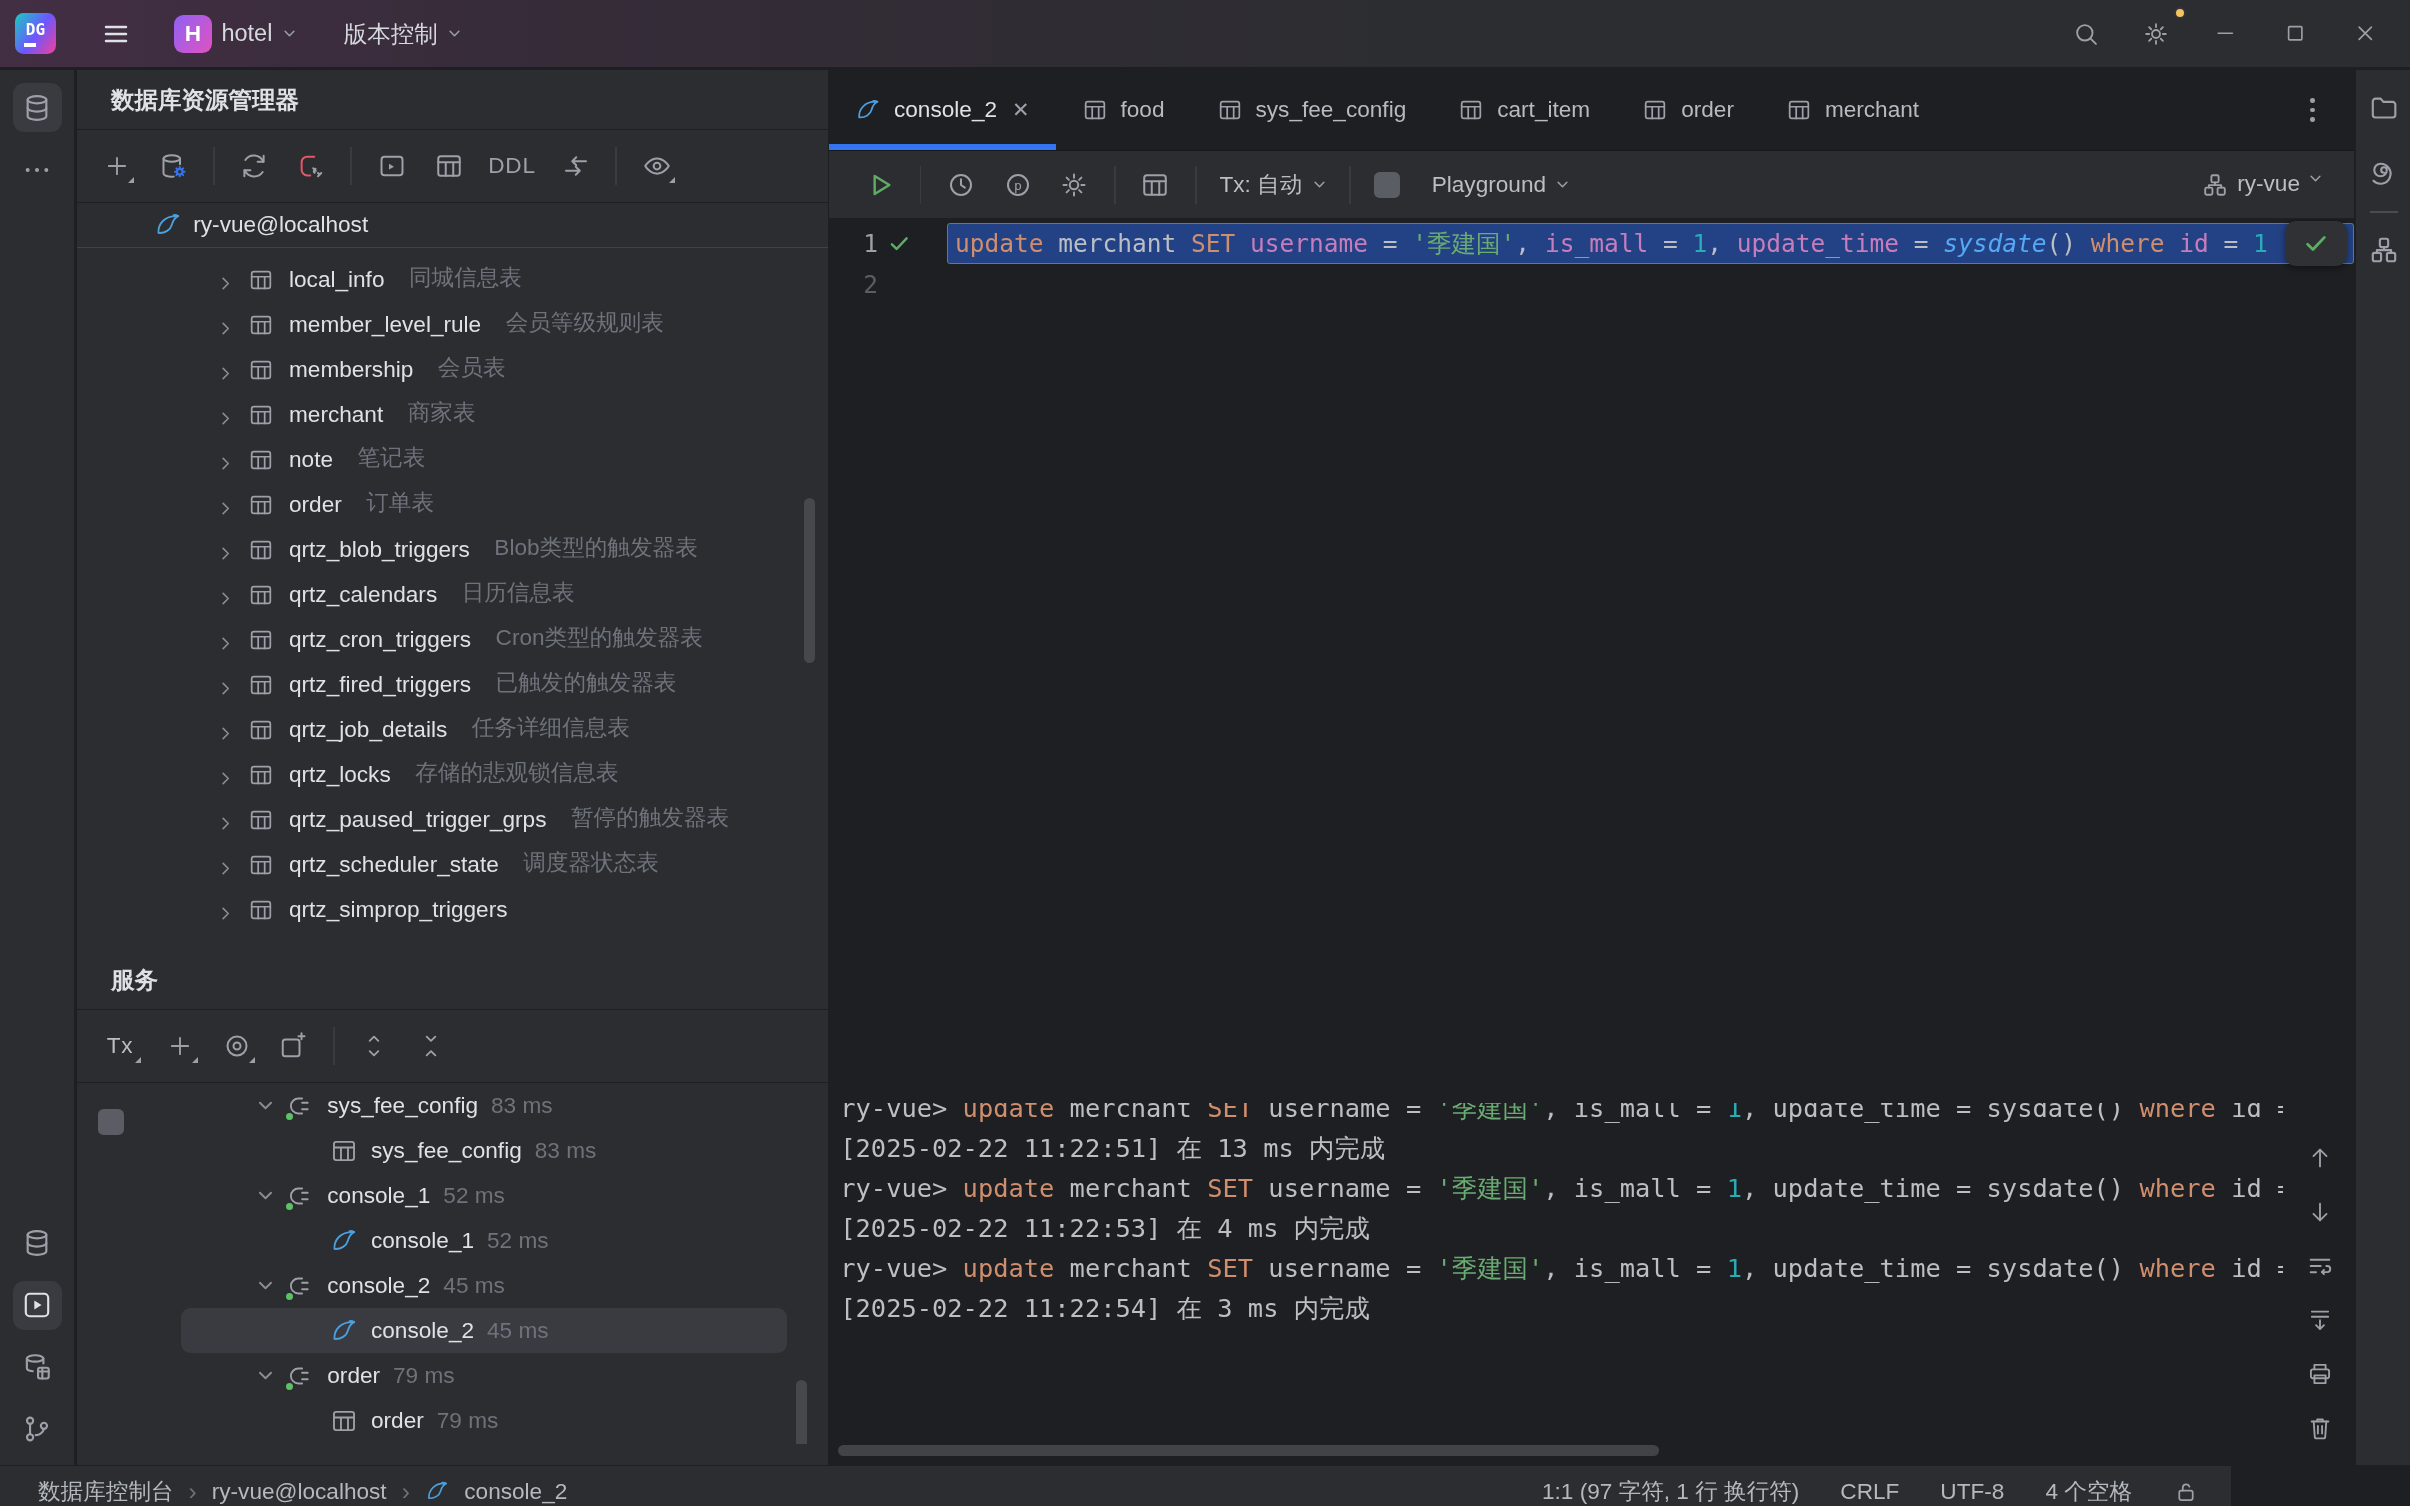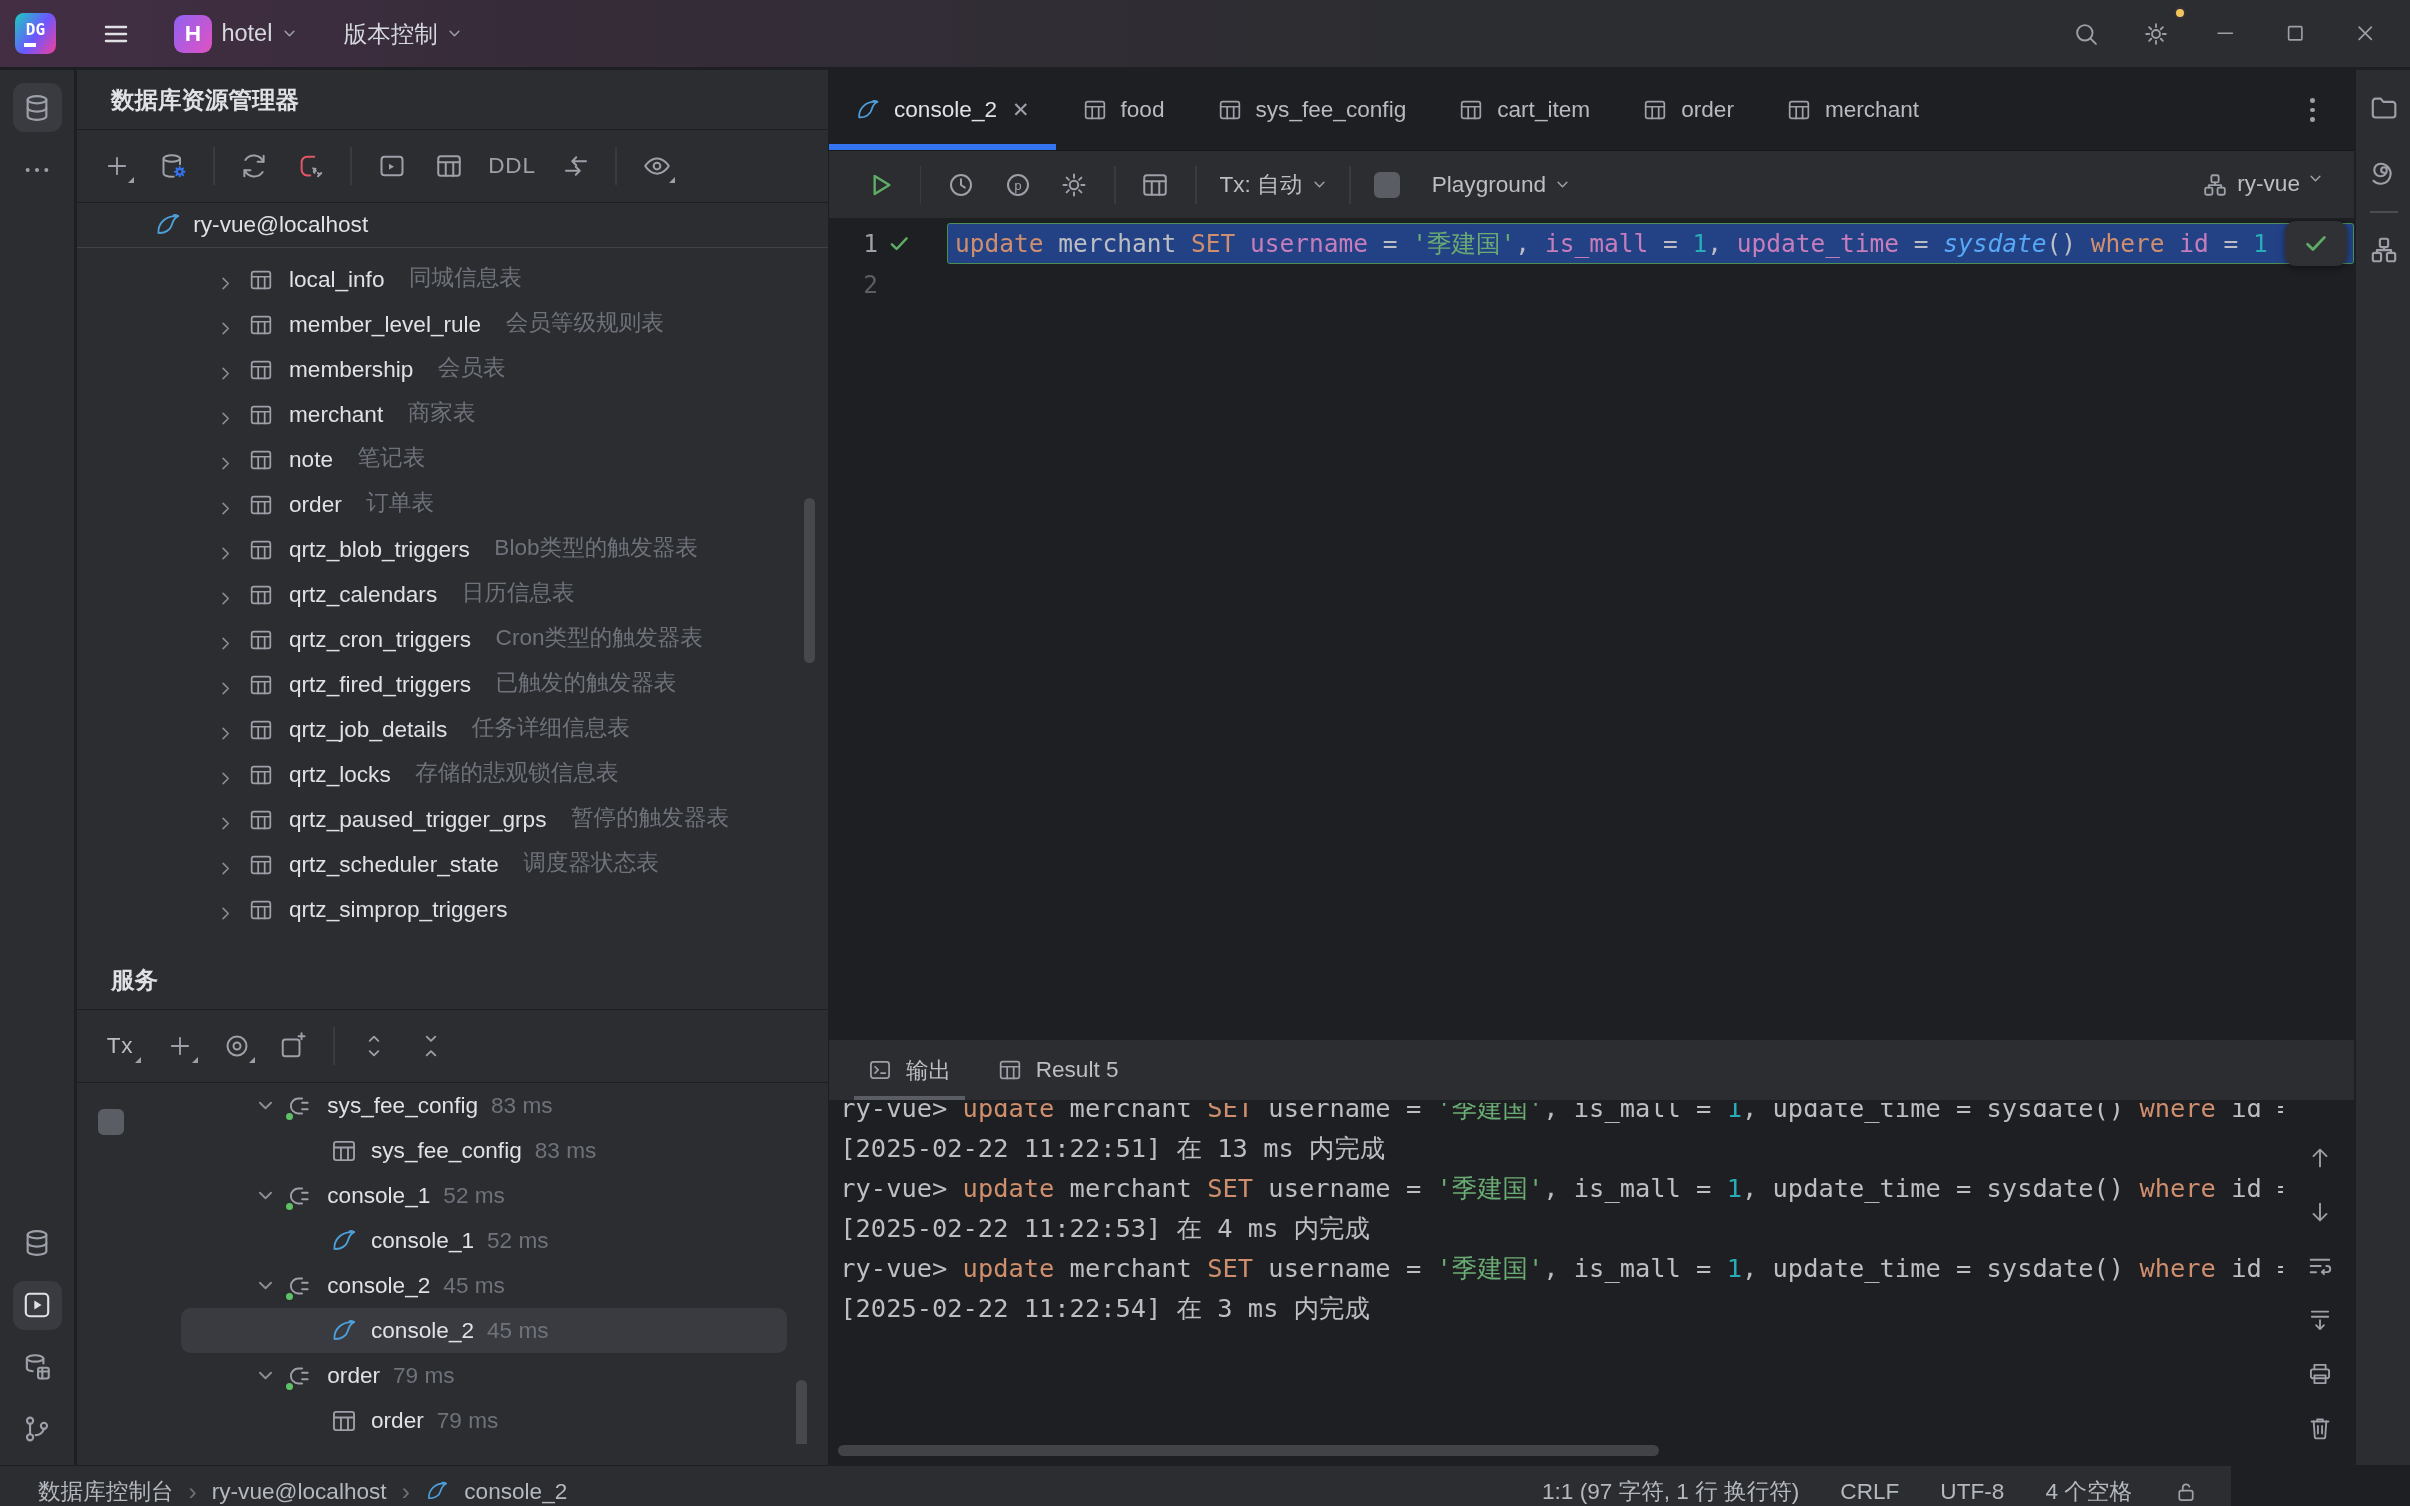--- a/index.html
+++ b/index.html
@@ -939,40 +939,20 @@
         <span class="ic ic30 c-green">
             <svg viewBox="0 0 24 24" fill="none" stroke="#5fad65" stroke-width="2.4" stroke-linecap="round" stroke-linejoin="round">
               <path d="m4.8 13 4.6 4.6L19.2 7.2"></path>
             </svg>
           </span>
       </div>
 
     </div>
 
     <div id="output">
-      <div id="out-tabs">
-          <div class="out-tab active">
-            <span class="ic ic28">
-              <svg viewBox="0 0 24 24" fill="none" stroke="currentColor" stroke-width="1.6" stroke-linecap="round" stroke-linejoin="round">
-                <rect x="3.6" y="4.6" width="16.8" height="14.8" rx="2.4"></rect>
-                <path d="m7.4 9 2.9 2.9-2.9 2.9M12.9 14.8h4"></path>
-              </svg>
-            </span>
-            <span>输出</span>
-          </div>
-          <div class="out-tab">
-            <span class="ic ic28">
-              <svg viewBox="0 0 24 24" fill="none" stroke="currentColor" stroke-width="1.6" stroke-linecap="round" stroke-linejoin="round">
-                <rect x="3.4" y="4.2" width="17.2" height="15.6" rx="2"></rect>
-                <path d="M3.4 9h17.2M9.4 9v10.8M15.4 9v10.8"></path>
-              </svg>
-            </span>
-            <span>Result 5</span>
-          </div>
-        </div>
       <div id="out-log">
           <div class="log-line" style="margin-top:-15px"><span class="tk-pl">ry-vue&gt; </span><span class="tk-kw">update </span><span class="tk-pl">merchant </span><span class="tk-kw">SET </span><span class="tk-pl">username = </span><span class="tk-str">'季建国'</span><span class="tk-pl">, is_mall = </span><span class="tk-num">1</span><span class="tk-pl">, update_time = sysdate() </span><span class="tk-kw">where </span><span class="tk-pl">id =</span></div>
           <div class="log-line">[2025-02-22 11:22:51] 在 13 ms 内完成</div>
           <div class="log-line"><span class="tk-pl">ry-vue&gt; </span><span class="tk-kw">update </span><span class="tk-pl">merchant </span><span class="tk-kw">SET </span><span class="tk-pl">username = </span><span class="tk-str">'季建国'</span><span class="tk-pl">, is_mall = </span><span class="tk-num">1</span><span class="tk-pl">, update_time = sysdate() </span><span class="tk-kw">where </span><span class="tk-pl">id =</span></div>
           <div class="log-line">[2025-02-22 11:22:53] 在 4 ms 内完成</div>
           <div class="log-line"><span class="tk-pl">ry-vue&gt; </span><span class="tk-kw">update </span><span class="tk-pl">merchant </span><span class="tk-kw">SET </span><span class="tk-pl">username = </span><span class="tk-str">'季建国'</span><span class="tk-pl">, is_mall = </span><span class="tk-num">1</span><span class="tk-pl">, update_time = sysdate() </span><span class="tk-kw">where </span><span class="tk-pl">id =</span></div>
           <div class="log-line">[2025-02-22 11:22:54] 在 3 ms 内完成</div>
         </div>
       <div id="out-rtb">
         <span class="tbtn dimicon">

